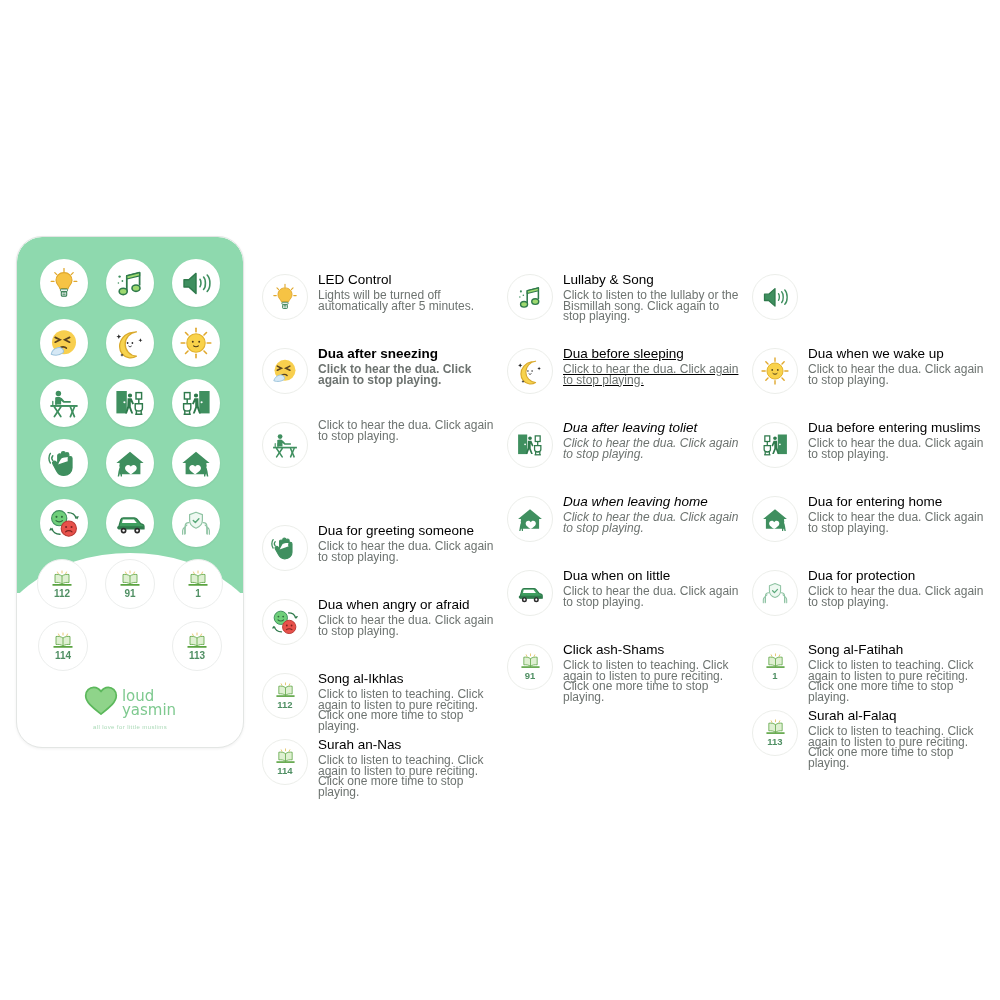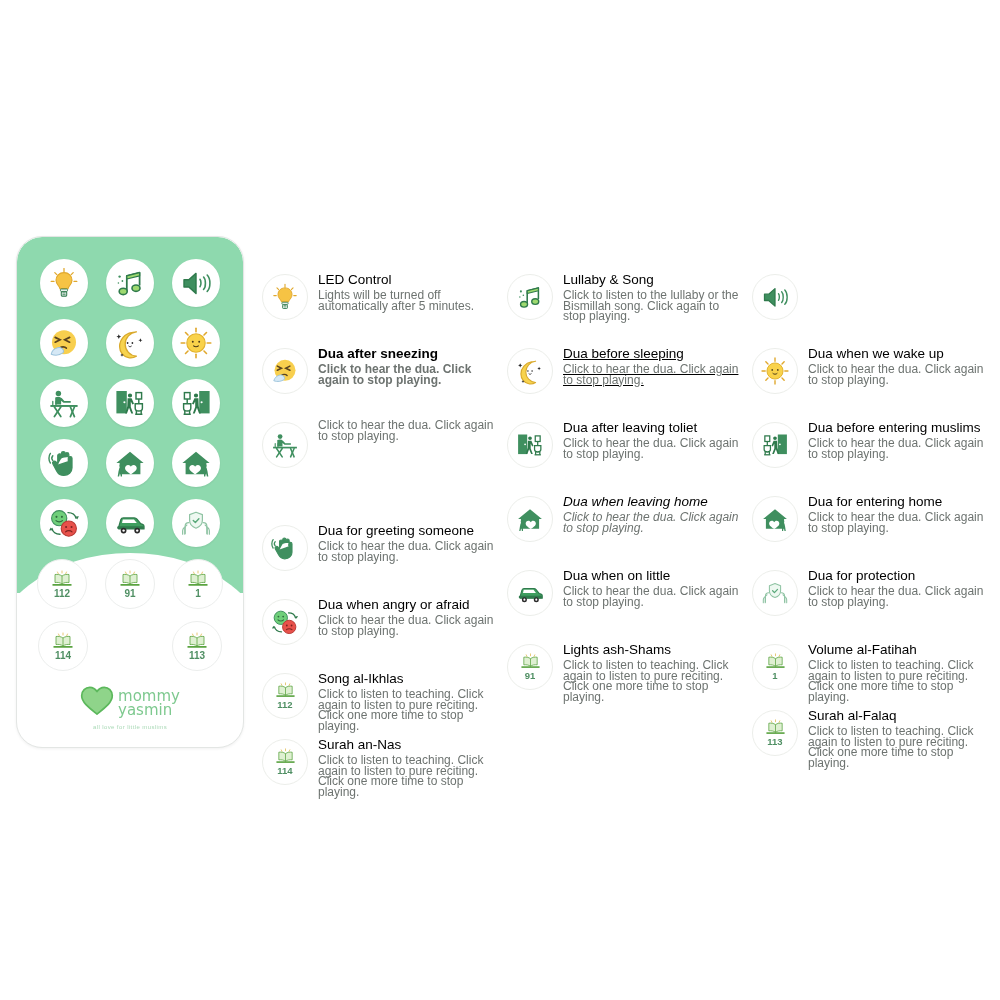--- a/index.html
+++ b/index.html
@@ -416,21 +416,21 @@
       </div>
 
     <div id="logo">
       <div class="logo-row">
         <span>
           <svg viewBox="0 0 40 36" width="34" height="31" aria-hidden="true">
             <path d="M20 34C10 26 2 20 2 12.5 2 6.5 6.5 2.5 11.5 2.5c3.6 0 6.6 2 8.5 5 1.9-3 4.9-5 8.5-5 5 0 9.5 4 9.5 10C38 20 30 26 20 34z" fill="#8fd48a" stroke="#5cb85c" stroke-width="2" stroke-linejoin="round"></path>
           </svg>
         </span>
         <span class="logo-words">
-          <div>mommy</div>
+          <div>loud</div>
           <div>yasmin</div>
         </span>
       </div>
       <div class="tag">all love for little muslims</div>
     </div>
   </div>
 
   <div id="legend">
     <div class="lcol" id="lcol0" style="left:0px;">
         <div class="litem" style="margin-bottom: 14px;">
@@ -641,21 +641,21 @@
                   </g>
                 </svg>
               </span>
             </div>
             <div class="ltext">
               <div class="ltitle">Dua before sleeping</div>
               <div class="ldesc">Click to hear the dua. Click again to stop playing.</div>
             </div>
           </div>
         </div>
-        <div class="litem" style="margin-bottom: 14px;">
+        <div class="litem" style="margin-bottom: 14px; font-style: italic;">
           <div class="lrow">
             <div class="licon">
               <span>
                 <svg viewBox="0 0 40 40">
                   <g>
       <rect x="3" y="5" width="13" height="28" fill="#3f8f5f"></rect>
       <circle cx="13" cy="19" r="1.3" fill="#fff"></circle>
       <path d="M20 8c1.5 0 2.6 1.1 2.6 2.5S21.5 13 20 13s-2.6-1.1-2.6-2.5S18.5 8 20 8z" fill="#2f7a4c"></path>
       <path d="M17 14h5l3 7-2 1-2-4v7l3 8h-2.4l-2.8-7-2.6 7H14l2.6-9z" fill="#2f7a4c"></path>
       <g stroke="#2f7a4c" stroke-width="1.8" fill="none">
@@ -728,21 +728,21 @@
       <line x1="31" y1="3" x2="29.4" y2="6.4"></line>
                   </g>
       <path d="M22 11c-4-3-9-3.6-14-3v16c5-.6 10 0 14 3 4-3 9-3.6 14-3V8c-5-.6-10 0-14 3z" fill="#dff0d2" stroke="#5aa340" stroke-width="1.6" stroke-linejoin="round"></path>
       <line x1="22" y1="11" x2="22" y2="27" stroke="#5aa340" stroke-width="1.6"></line>
       <path d="M3 27h38v3.4H3z" fill="#5aa340"></path>
                 </svg>
                 <span class="surah-num">91</span>
               </span>
             </div>
             <div class="ltext">
-              <div class="ltitle">Lights ash-Shams</div>
+              <div class="ltitle">Click ash-Shams</div>
               <div class="ldesc">Click to listen to teaching. Click again to listen to pure reciting. Click one more time to stop playing.</div>
             </div>
           </div>
         </div>
       </div>
     <div class="lcol" id="lcol2" style="left:490px;">
         <div class="litem" style="margin-bottom: 14px;">
           <div class="lrow">
             <div class="licon">
               <span>
@@ -871,21 +871,21 @@
       <line x1="31" y1="3" x2="29.4" y2="6.4"></line>
                   </g>
       <path d="M22 11c-4-3-9-3.6-14-3v16c5-.6 10 0 14 3 4-3 9-3.6 14-3V8c-5-.6-10 0-14 3z" fill="#dff0d2" stroke="#5aa340" stroke-width="1.6" stroke-linejoin="round"></path>
       <line x1="22" y1="11" x2="22" y2="27" stroke="#5aa340" stroke-width="1.6"></line>
       <path d="M3 27h38v3.4H3z" fill="#5aa340"></path>
                 </svg>
                 <span class="surah-num">1</span>
               </span>
             </div>
             <div class="ltext">
-              <div class="ltitle">Volume al-Fatihah</div>
+              <div class="ltitle">Song al-Fatihah</div>
               <div class="ldesc">Click to listen to teaching. Click again to listen to pure reciting. Click one more time to stop playing.</div>
             </div>
           </div>
         </div>
         <div class="litem" style="margin-bottom: 6px;">
           <div class="lrow">
             <div class="licon">
               <span class="surah-wrap">
       <svg viewBox="0 0 44 34">
       <g stroke="#e0b94e" stroke-width="1.6" stroke-linecap="round">

